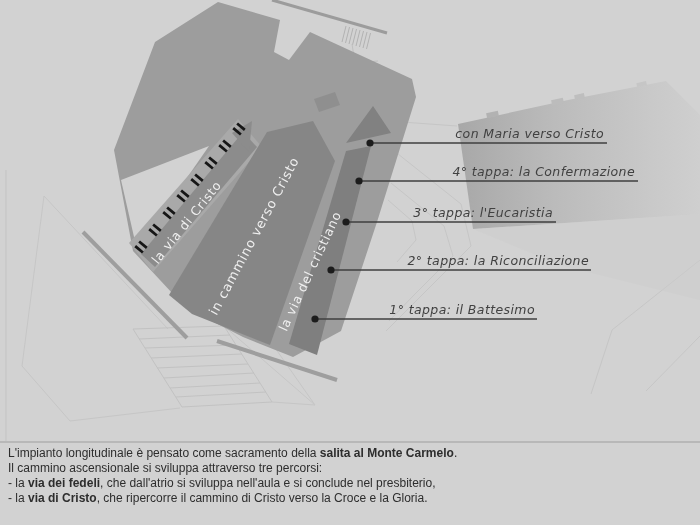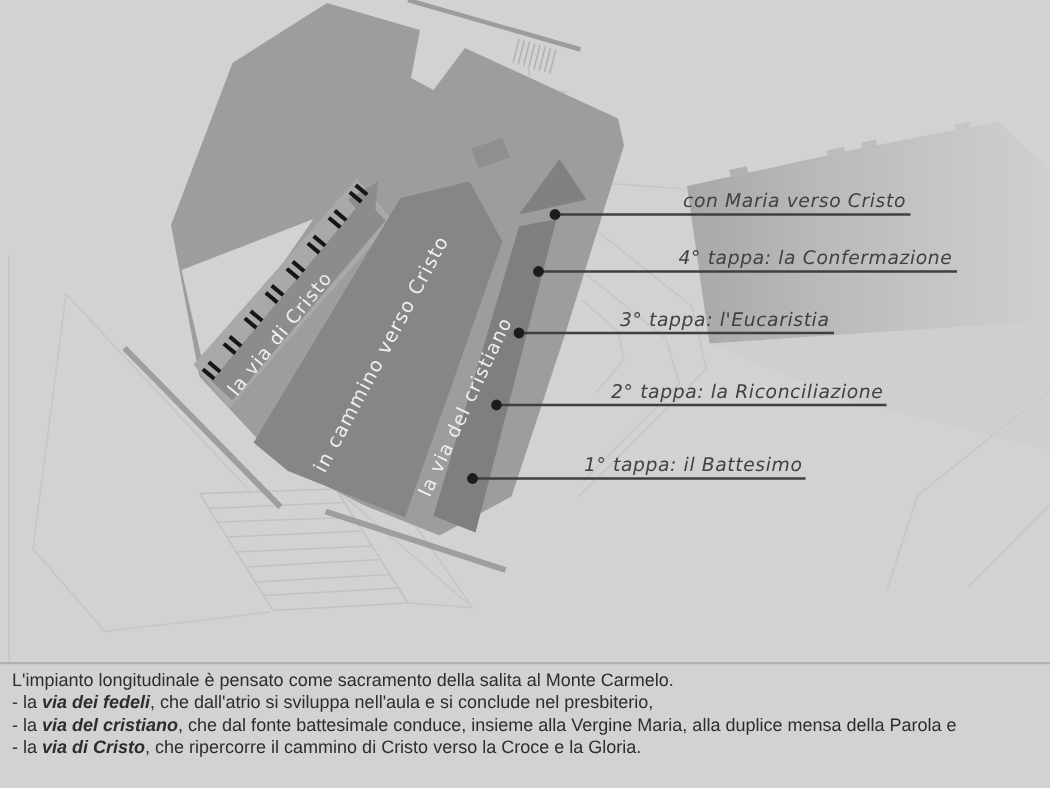--- a/index.html
+++ b/index.html
@@ -15,22 +15,22 @@
   }
   .strip-label{
     font-family:"DejaVu Sans",sans-serif;
     fill:#efefef;letter-spacing:.8px;
   }
   #footer{
     position:absolute;left:8px;top:446px;width:690px;
     font-family:"Liberation Sans","DejaVu Sans",sans-serif;
     font-size:12px;line-height:15px;color:#2d2d2d;white-space:nowrap;
   }
-  #footer .b{font-weight:normal;}
-  #footer .bi{font-weight:bold;font-style:italic;}
+  #footer .b{font-weight:bold;}
+  #footer .bi{font-weight:bold;}
 </style>
 </head>
 <body>
 
 <div id="stage">
 
 <svg id="plan-svg" width="700" height="525" viewBox="0 0 700 525">
   <defs>
     <linearGradient id="rampGrad" gradientUnits="userSpaceOnUse" x1="458" y1="150" x2="700" y2="150">
       <stop offset="0" stop-color="#a8a8a8"></stop>
@@ -168,18 +168,18 @@
   <text class="leader-label" x="635" y="176" text-anchor="end">4° tappa: la Confermazione</text>
   <text class="leader-label" x="553" y="217" text-anchor="end">3° tappa: l'Eucaristia</text>
   <text class="leader-label" x="589" y="265" text-anchor="end">2° tappa: la Riconciliazione</text>
   <text class="leader-label" x="535" y="314" text-anchor="end">1° tappa: il Battesimo</text>
 
   <line x1="0" y1="442" x2="700" y2="442" stroke="#adadad" stroke-width="1.5" opacity="0.9"></line>
 </svg>
 
 <div id="footer">
   <div><span>L'impianto longitudinale è pensato come sacramento della </span><span class="b">salita al Monte Carmelo</span><span>.</span></div>
+  <div><span>Il cammino ascensionale si sviluppa attraverso tre percorsi:</span></div>
   <div><span>- la </span><span class="bi">via dei fedeli</span><span>, che dall'atrio si sviluppa nell'aula e si conclude nel presbiterio,</span></div>
-  <div><span>- la </span><span class="bi">via del cristiano</span><span>, che dal fonte battesimale conduce, insieme alla Vergine Maria, alla duplice mensa della Parola e</span></div>
   <div><span>- la </span><span class="bi">via di Cristo</span><span>, che ripercorre il cammino di Cristo verso la Croce e la Gloria.</span></div>
 </div>
 
 </div>
 
 </body></html>

